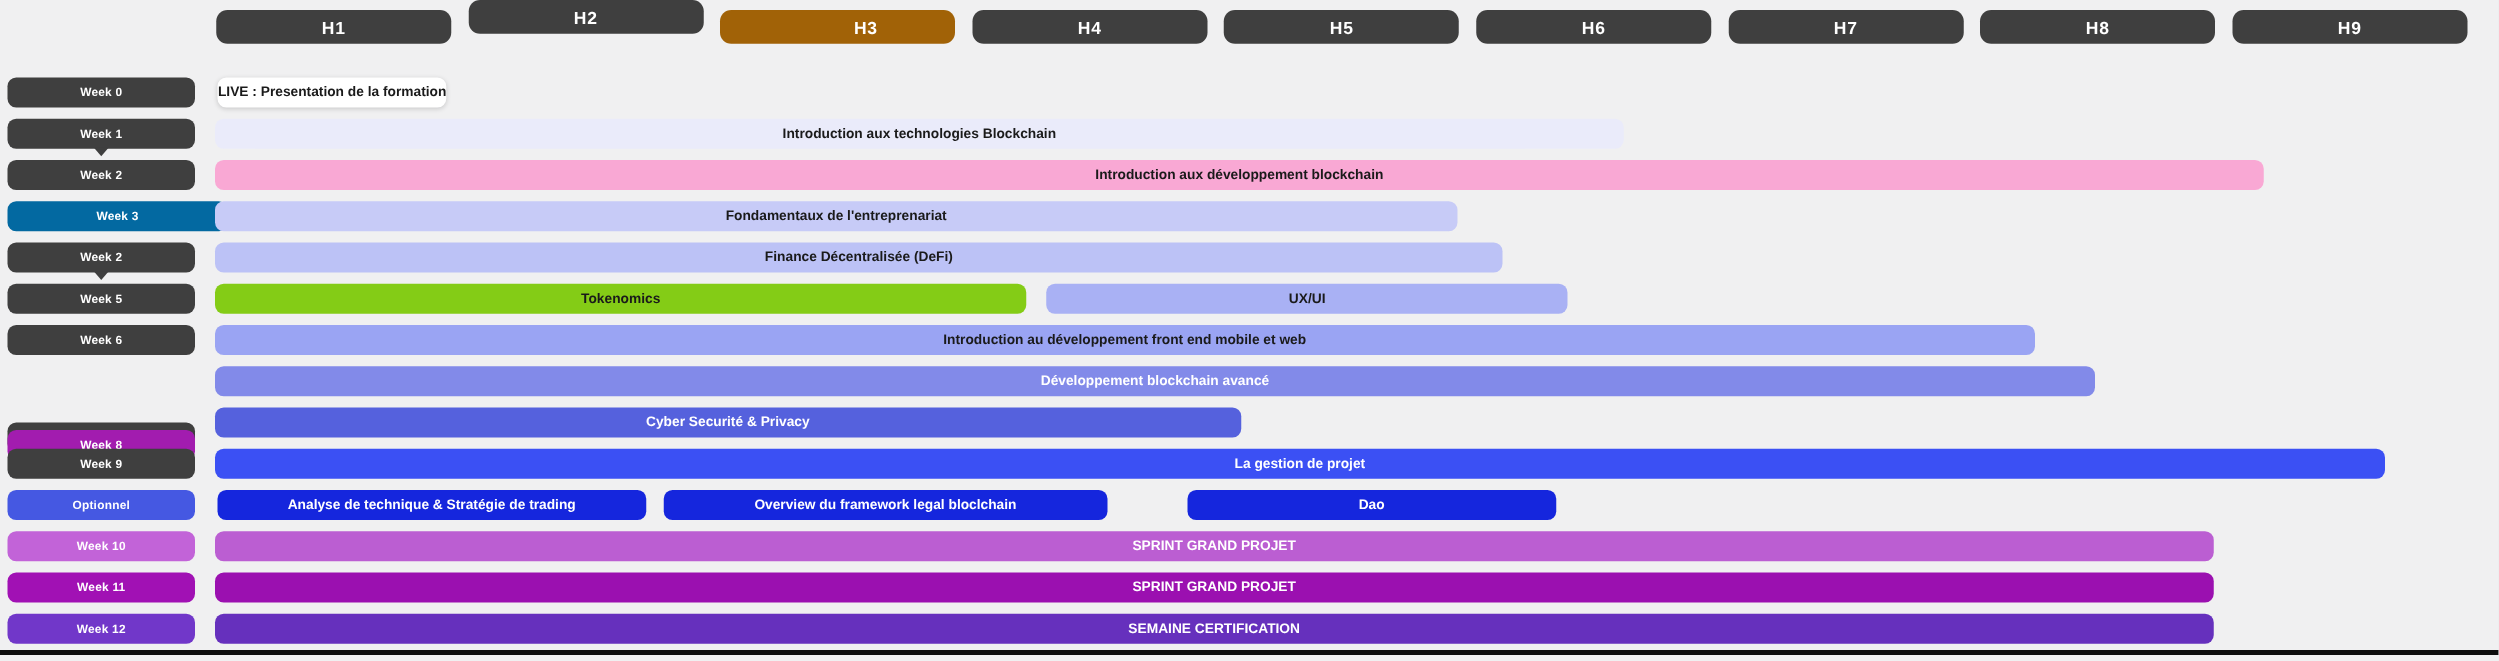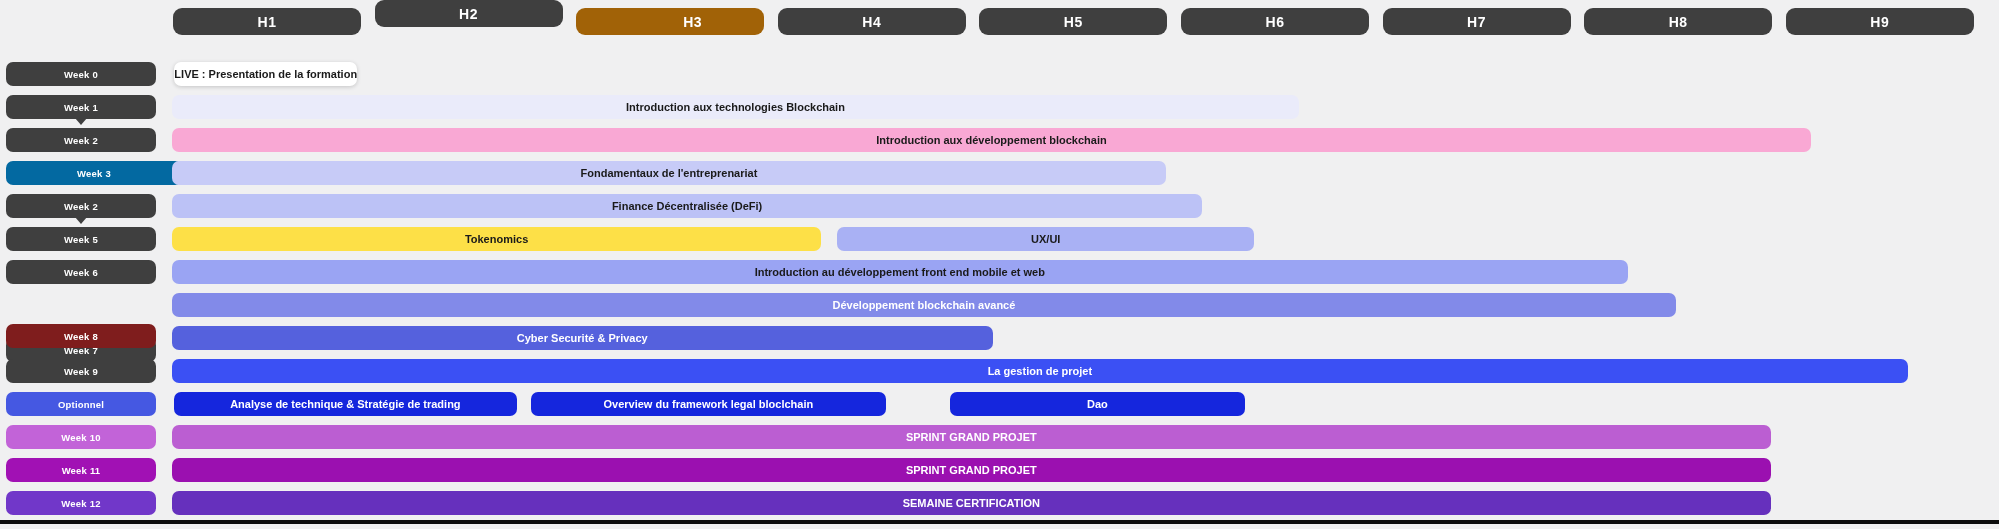--- a/index.html
+++ b/index.html
@@ -39,27 +39,27 @@
       <div class="down-arrow" style="left: 75px; top: 118px;"></div>
       <div class="bar" style="left: 172px; top: 95px; width: 1126.94px; background: rgb(234, 235, 250); color: rgb(26, 26, 26);">Introduction aux technologies Blockchain</div>
       <div class="pill label-pill" style="left: 6px; top: 128px; width: 150px; background: rgb(63, 63, 63); color: rgb(255, 255, 255);">Week 2</div>
       <div class="bar" style="left: 172px; top: 128px; width: 1639.01px; background: #f9a8d4; color: rgb(26, 26, 26);">Introduction aux développement blockchain</div>
       <div class="pill label-pill" style="left: 6px; top: 161px; width: 176px; background: #0369a1; color: rgb(255, 255, 255);">Week 3</div>
       <div class="bar" style="left: 172px; top: 161px; width: 993.888px; background: rgb(199, 203, 247); color: rgb(26, 26, 26);">Fondamentaux de l'entreprenariat</div>
       <div class="pill label-pill" style="left: 6px; top: 194px; width: 150px; background: rgb(63, 63, 63); color: rgb(255, 255, 255);">Week 2</div>
       <div class="down-arrow" style="left: 75px; top: 217px;"></div>
       <div class="bar" style="left: 172px; top: 194px; width: 1030.18px; background: rgb(188, 194, 246); color: rgb(26, 26, 26);">Finance Décentralisée (DeFi)</div>
       <div class="pill label-pill" style="left: 6px; top: 227px; width: 150px; background: rgb(63, 63, 63); color: rgb(255, 255, 255);">Week 5</div>
-      <div class="bar" style="left: 172px; top: 227px; width: 649.152px; background: #fde047; color: rgb(26, 26, 26);">Tokenomics</div>
+      <div class="bar" style="left: 172px; top: 227px; width: 649.152px; background: #84cc16; color: rgb(26, 26, 26);">Tokenomics</div>
       <div class="bar" style="left: 837.28px; top: 227px; width: 417px; background: rgb(169, 177, 244); color: rgb(26, 26, 26);">UX/UI</div>
       <div class="pill label-pill" style="left: 6px; top: 260px; width: 150px; background: rgb(63, 63, 63); color: rgb(255, 255, 255);">Week 6</div>
       <div class="bar" style="left: 172px; top: 260px; width: 1455.55px; background: rgb(154, 164, 243); color: rgb(26, 26, 26);">Introduction au développement front end mobile et web</div>
       <div class="pill label-pill" style="left: 6px; top: 293px; width: 150px; background: rgb(63, 63, 63); color: rgb(255, 255, 255); margin-top: 45px;">Week 7</div>
       <div class="bar" style="left: 172px; top: 293px; width: 1503.94px; background: rgb(130, 138, 233); color: rgb(255, 255, 255);">Développement blockchain avancé</div>
-      <div class="pill label-pill" style="left: 6px; top: 324px; width: 150px; background: #7f1d1d; color: rgb(255, 255, 255); text-align: center;">Week 8</div>
+      <div class="pill label-pill" style="left: 6px; top: 344px; width: 150px; background: #a21caf; color: rgb(255, 255, 255); text-align: center;">Week 8</div>
       <div class="bar" style="left: 172px; top: 326px; width: 820.512px; background: rgb(85, 97, 221); color: rgb(255, 255, 255);">Cyber Securité &amp; Privacy</div>
       <div class="pill label-pill" style="left: 6px; top: 359px; width: 150px; background: rgb(63, 63, 63); color: rgb(255, 255, 255);">Week 9</div>
       <div class="bar" style="left: 172px; top: 359px; width: 1735.78px; background: rgb(59, 80, 244); color: rgb(255, 255, 255);">La gestion de projet</div>
       <div class="pill label-pill" style="left: 6px; top: 392px; width: 150px; background: rgb(69, 88, 226); color: rgb(255, 255, 255);">Optionnel</div>
       <div class="bar" style="left: 174.016px; top: 392px; width: 342.72px; background: rgb(21, 38, 221); color: rgb(255, 255, 255);">Analyse de technique &amp; Stratégie de trading</div>
       <div class="bar" style="left: 530.848px; top: 392px; width: 355px; background: rgb(21, 38, 221); color: rgb(255, 255, 255);">Overview du framework legal bloclchain</div>
       <div class="bar" style="left: 950.176px; top: 392px; width: 294.336px; background: rgb(21, 38, 221); color: rgb(255, 255, 255);">Dao</div>
       <div class="pill label-pill" style="left: 6px; top: 425px; width: 150px; background: rgb(194, 99, 216); color: rgb(255, 255, 255);">Week 10</div>
       <div class="bar" style="left: 172px; top: 425px; width: 1598.69px; background: rgb(187, 94, 210); color: rgb(255, 255, 255);">SPRINT GRAND PROJET</div>
       <div class="pill label-pill" style="left: 6px; top: 458px; width: 150px; background: rgb(161, 17, 180); color: rgb(255, 255, 255);">Week 11</div>

